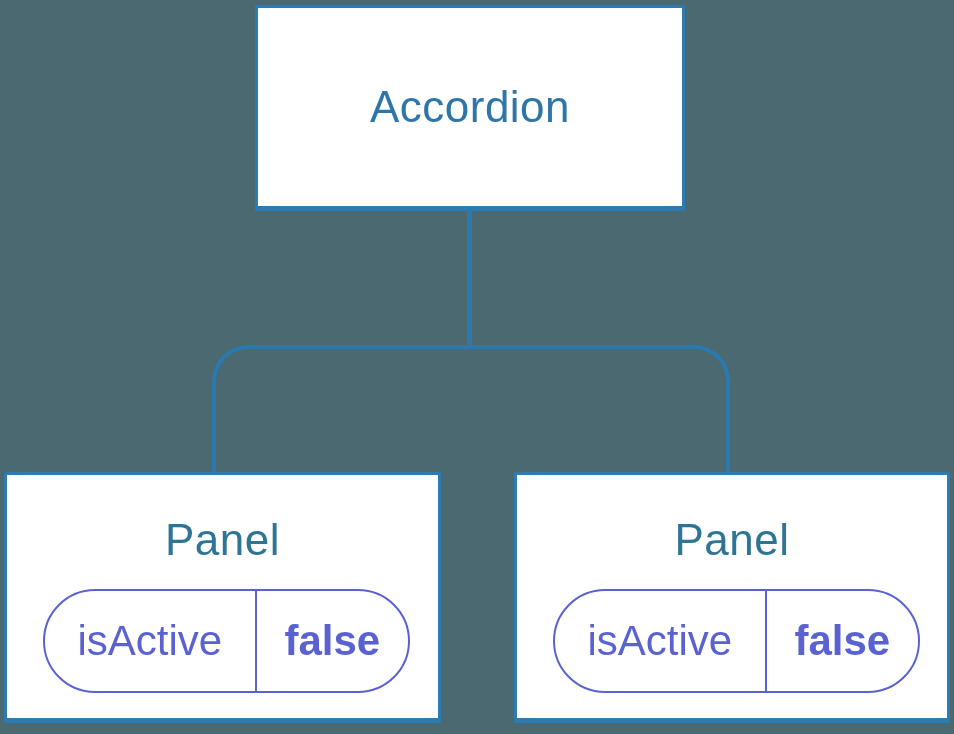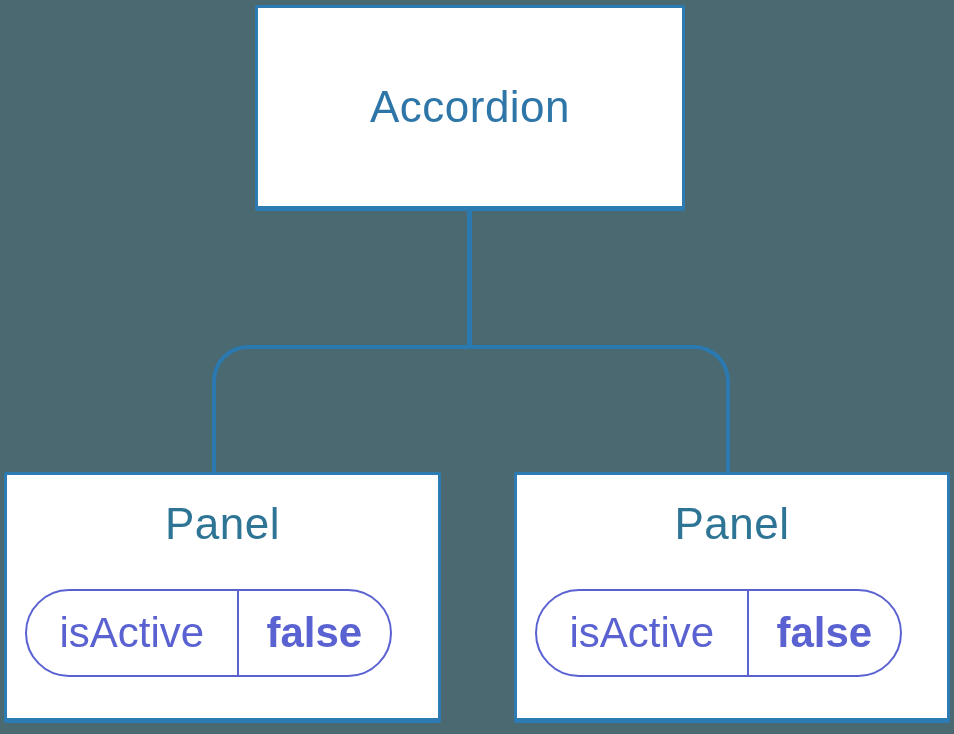--- a/index.html
+++ b/index.html
@@ -59,30 +59,30 @@
   }
   .node-panel {
     top: 472px;
     width: 437px; height: 251px;
   }
   .node-panel-left  { left: 4px; }
   .node-panel-right { left: 514px; width: 436px; }
   .node-panel .node-label {
     display: block;
     text-align: center;
-    margin-top: 24px;
+    margin-top: 40px;
     color: var(--color-panel-label);
     font-size: 44px;
     font-weight: 500;
     letter-spacing: 0.5px;
   }
   .state-pill {
     position: absolute;
-    left: 18px; top: 114px;
-    width: 367px; height: 88px;
+    left: 36px; top: 114px;
+    width: 367px; height: 104px;
     border: 2.5px solid var(--color-state-accent);
     border-radius: 52px;
     display: flex;
     align-items: stretch;
     background: transparent;
   }
   .state-cell {
     display: flex;
     align-items: center;
     justify-content: center;

